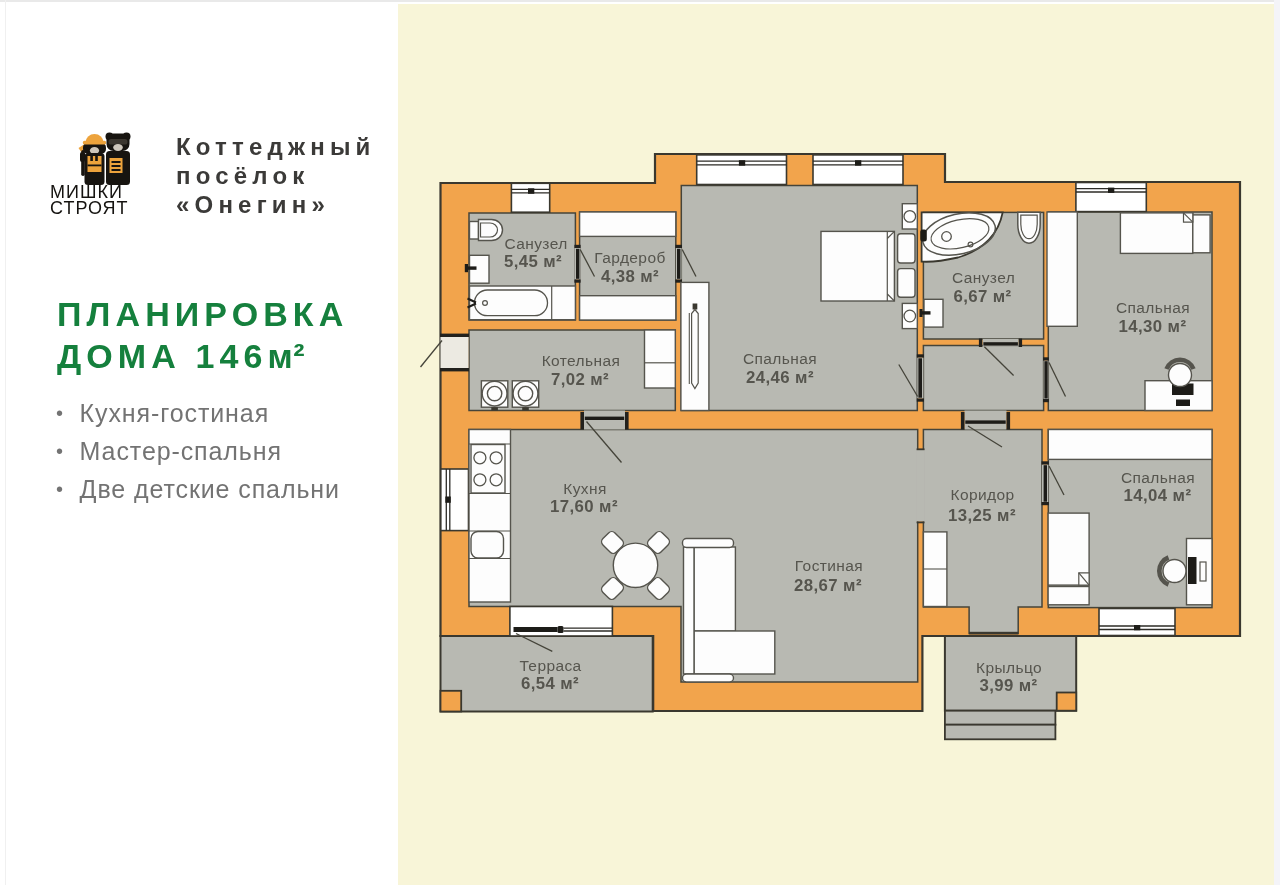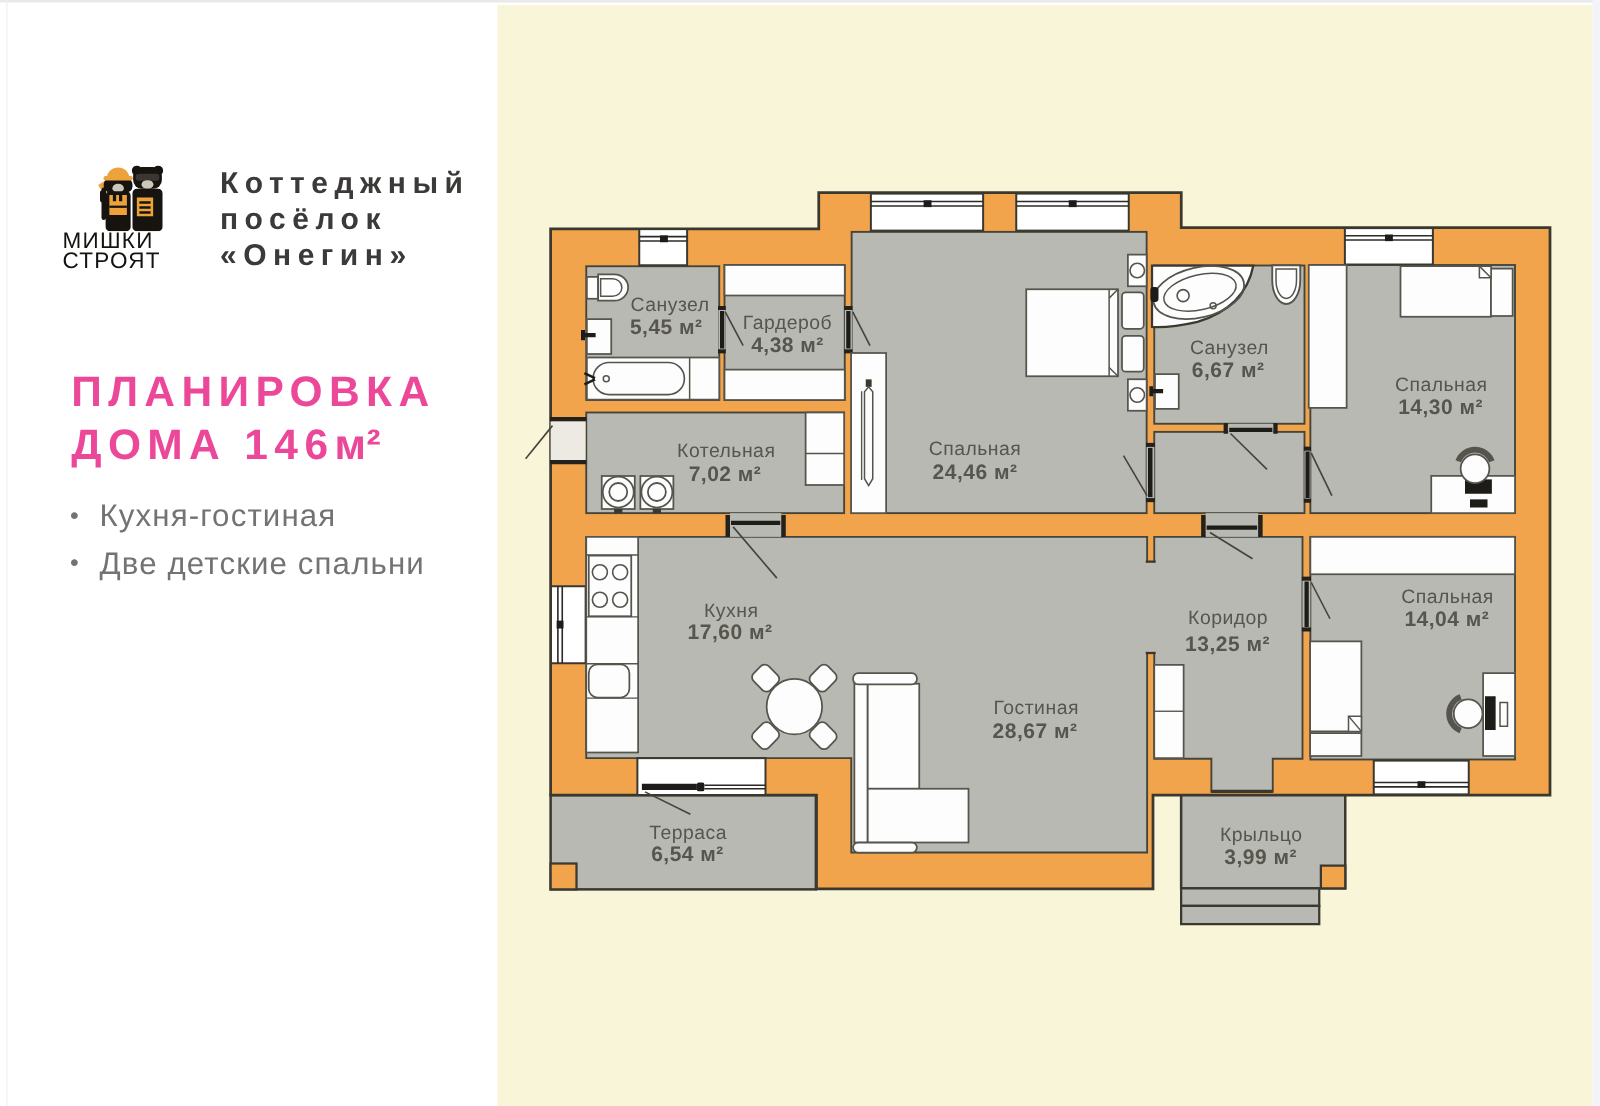--- a/index.html
+++ b/index.html
@@ -46,24 +46,25 @@
     <rect x="35.5" y="30" width="9" height="2" fill="#171410"></rect>
     <rect x="35.5" y="34" width="9" height="2" fill="#171410"></rect>
     <rect x="35.5" y="38" width="9" height="2" fill="#171410"></rect>
   </g>
 </svg>
 
 <div class="abs" style="left:50px;top:184px;width:106px;text-align:left;font-weight:normal;font-size:18px;letter-spacing:1px;line-height:16px;color:#151310;">МИШКИ<br>СТРОЯТ</div>
 
 <div class="abs" style="left:176px;top:132px;font-weight:bold;font-size:24px;letter-spacing:5.2px;line-height:29px;color:#3b3a38;">Коттеджный<br>посёлок<br>«Онегин»</div>
 
-<div class="abs" style="left:57px;top:294px;font-weight:bold;font-size:34px;line-height:41.5px;letter-spacing:5.1px;color:#ec4899;">ПЛАНИРОВКА<br>ДОМА 146<span style="letter-spacing:0.5px">м²</span></div>
+<div class="abs" style="left:57px;top:294px;font-weight:bold;font-size:34px;line-height:41.5px;letter-spacing:5.1px;color:#15803d;">ПЛАНИРОВКА<br>ДОМА 146<span style="letter-spacing:0.5px">м²</span></div>
 
 <div class="abs" style="left:56px;top:395px;font-size:25px;letter-spacing:0.9px;line-height:37.8px;color:#737373;">
   <div><span style="font-size:20px;vertical-align:2px;">•</span>&nbsp; Кухня-гостиная</div>
+  <div><span style="font-size:20px;vertical-align:2px;">•</span>&nbsp; Мастер-спальня</div>
   <div><span style="font-size:20px;vertical-align:2px;">•</span>&nbsp; Две детские спальни</div>
 </div>
 
 <svg class="abs" style="left:0;top:0;" width="1280" height="885" viewBox="0 0 1280 885">
 
 <g>
   <rect x="440.5" y="636" width="212.2" height="75.5" fill="#b8b9b2" stroke="#3a382f" stroke-width="2"></rect>
   <rect x="440.5" y="690.8" width="20.7" height="20.7" fill="#f2a44c" stroke="#3a382f" stroke-width="1.8"></rect>
 </g>
 

